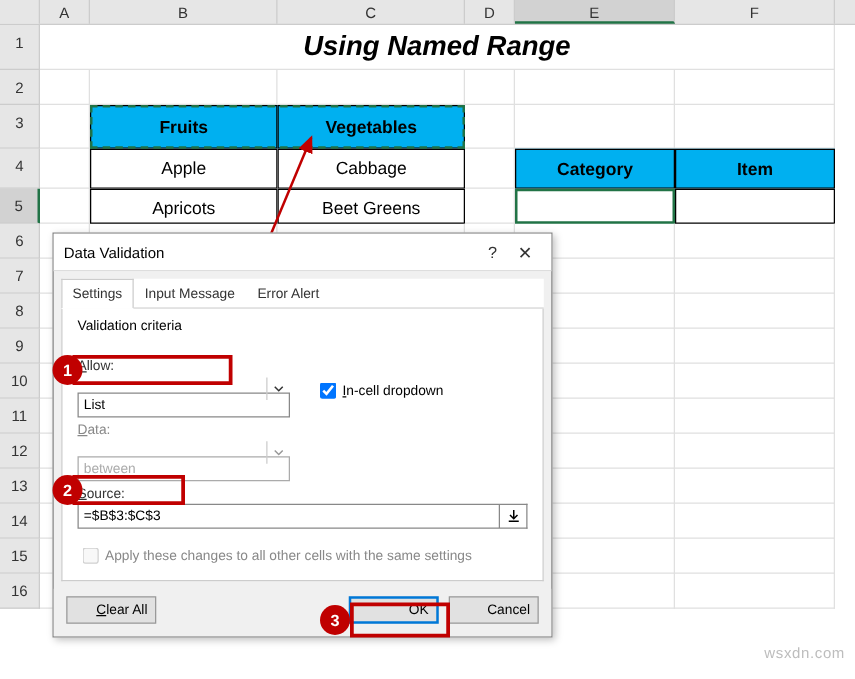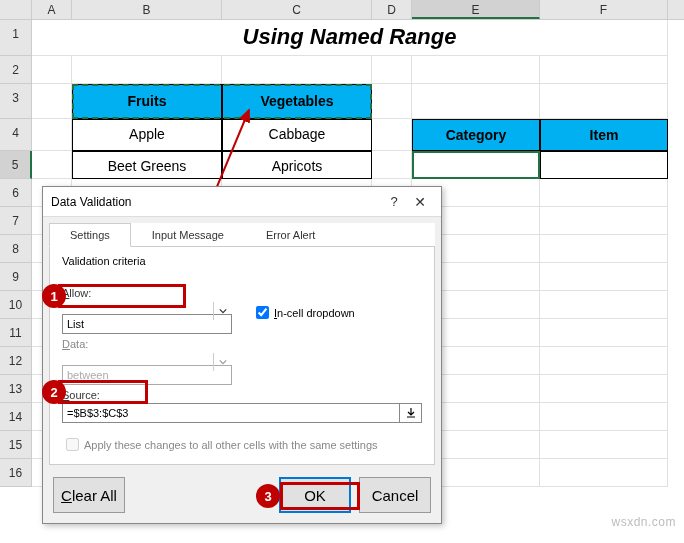--- a/index.html
+++ b/index.html
@@ -38,42 +38,42 @@
 
 .arrow-svg { position: absolute; pointer-events: none; }
 
 
 .dialog { position: absolute; left: 42px; top: 186px; width: 400px; background: #f0f0f0; border: 1px solid #878787; box-shadow: 2px 2px 6px rgba(0,0,0,0.25); font-size: 11px; }
 .dlg-title { display: flex; align-items: center; height: 30px; padding: 0 8px; background: #fff; border-bottom: 1px solid #ddd; }
 .dlg-title span { flex: 1; font-size: 12px; }
 .dlg-title .help, .dlg-title .close { width: 26px; text-align: center; font-size: 13px; color: #333; }
 .dlg-title .close { font-size: 14px; }
 .tabs { display: flex; background: #fff; border-bottom: 1px solid #ccc; margin: 6px 6px 0 6px; }
-.tab { padding: 5px 20px; font-size: 11px; border: 1px solid transparent; border-bottom: none; color: #333; }
+.tab { padding: 5px 8px; font-size: 11px; border: 1px solid transparent; border-bottom: none; color: #333; }
 .tab.active { border: 1px solid #ccc; border-bottom: 1px solid #fff; margin-bottom: -1px; background: #fff; }
 .pane { background: #fff; margin: 0 6px 6px 6px; padding: 8px 12px 10px 12px; border: 1px solid #ccc; border-top: none; }
 .groupTitle { font-size: 11px; margin-bottom: 16px; }
 .lbl { font-size: 11px; color: #333; margin: 4px 0 2px 0; display: block; }
 .lbl u { text-decoration: underline; }
 .lbl.disabled { color: #888; }
 select.ctl, input.ctl { font-size: 11px; border: 1px solid #888; background: #fff; height: 20px; padding: 0 4px; margin-top: 13px; }
 select.ctl { appearance: none; padding-right: 18px; }
 .sel-wrap { position: relative; display: inline-flex; }
 .sel-wrap .chev { position: absolute; right: 1px; top: 1px; width: 18px; height: 18px; display: flex; align-items: center; justify-content: center; pointer-events: none; border-left: 1px solid #ccc; }
 .sel-wrap .chev svg { width: 8px; height: 8px; }
 .chk-row { display: flex; align-items: center; margin: 2px 0; font-size: 11px; }
 .chk-row input { margin-right: 5px; }
 .src-row { display: flex; align-items: center; }
 .src-input { flex: 1; height: 20px; border: 1px solid #888; font-size: 11px; padding: 0 4px; font-family: 'Segoe UI', Arial, sans-serif; }
 .src-btn { width: 22px; height: 20px; border: 1px solid #888; border-left: none; display: flex; align-items: center; justify-content: center; background: #fff; }
 .apply-row { display: flex; align-items: center; margin-top: 12px; font-size: 11px; color: #888; }
 .apply-row input { margin-right: 5px; }
 .dlg-buttons { display: flex; justify-content: flex-end; align-items: center; padding: 6px 10px 10px 10px; gap: 8px; background: #f0f0f0; }
 .dlg-buttons .clearall { margin-right: auto; }
-.btn { min-width: 72px; height: 36px; font-size: 15px; background: #e1e1e1; border: 1px solid #999; }
+.btn { min-width: 72px; height: 22px; font-size: 11px; background: #e1e1e1; border: 1px solid #999; text-align: right; }
 .btn.primary { border: 2px solid #0078d7; background: #e1e1e1; }
 
 
 .redbox { position: absolute; border: 3px solid #c00000; pointer-events: none; }
 
 
 .badge { position: absolute; width: 24px; height: 24px; border-radius: 50%; background: #c00000; color: #fff; font-weight: bold; font-size: 13px; display: flex; align-items: center; justify-content: center; }
 
 .watermark { position: absolute; bottom: 14px; right: 8px; font-size: 12px; color: #bdbdbd; letter-spacing: 0.5px; }
 </style>
@@ -118,22 +118,22 @@
         <div class="cell colA"></div>
         <div class="cell colB tcell">Apple</div>
         <div class="cell colC tcell">Cabbage</div>
         <div class="cell colD"></div>
         <div class="cell colE thead" style="line-height: 30px; text-align: center;">Category</div>
         <div class="cell colF thead" style="line-height: 30px;">Item</div>
       </div>
       <div class="row">
         <div class="rowhead sel">5</div>
         <div class="cell colA"></div>
+        <div class="cell colB tcell">Apricots</div>
         <div class="cell colC tcell">Beet Greens</div>
-        <div class="cell colB tcell">Apricots</div>
         <div class="cell colD"></div>
         <div class="cell colE tcell activecell"></div>
         <div class="cell colF tcell"></div>
       </div>
       <div class="row">
         <div class="rowhead">6</div>
         <div class="cell colA"></div>
         <div class="cell colB"></div>
         <div class="cell colC"></div>
         <div class="cell colD"></div>

